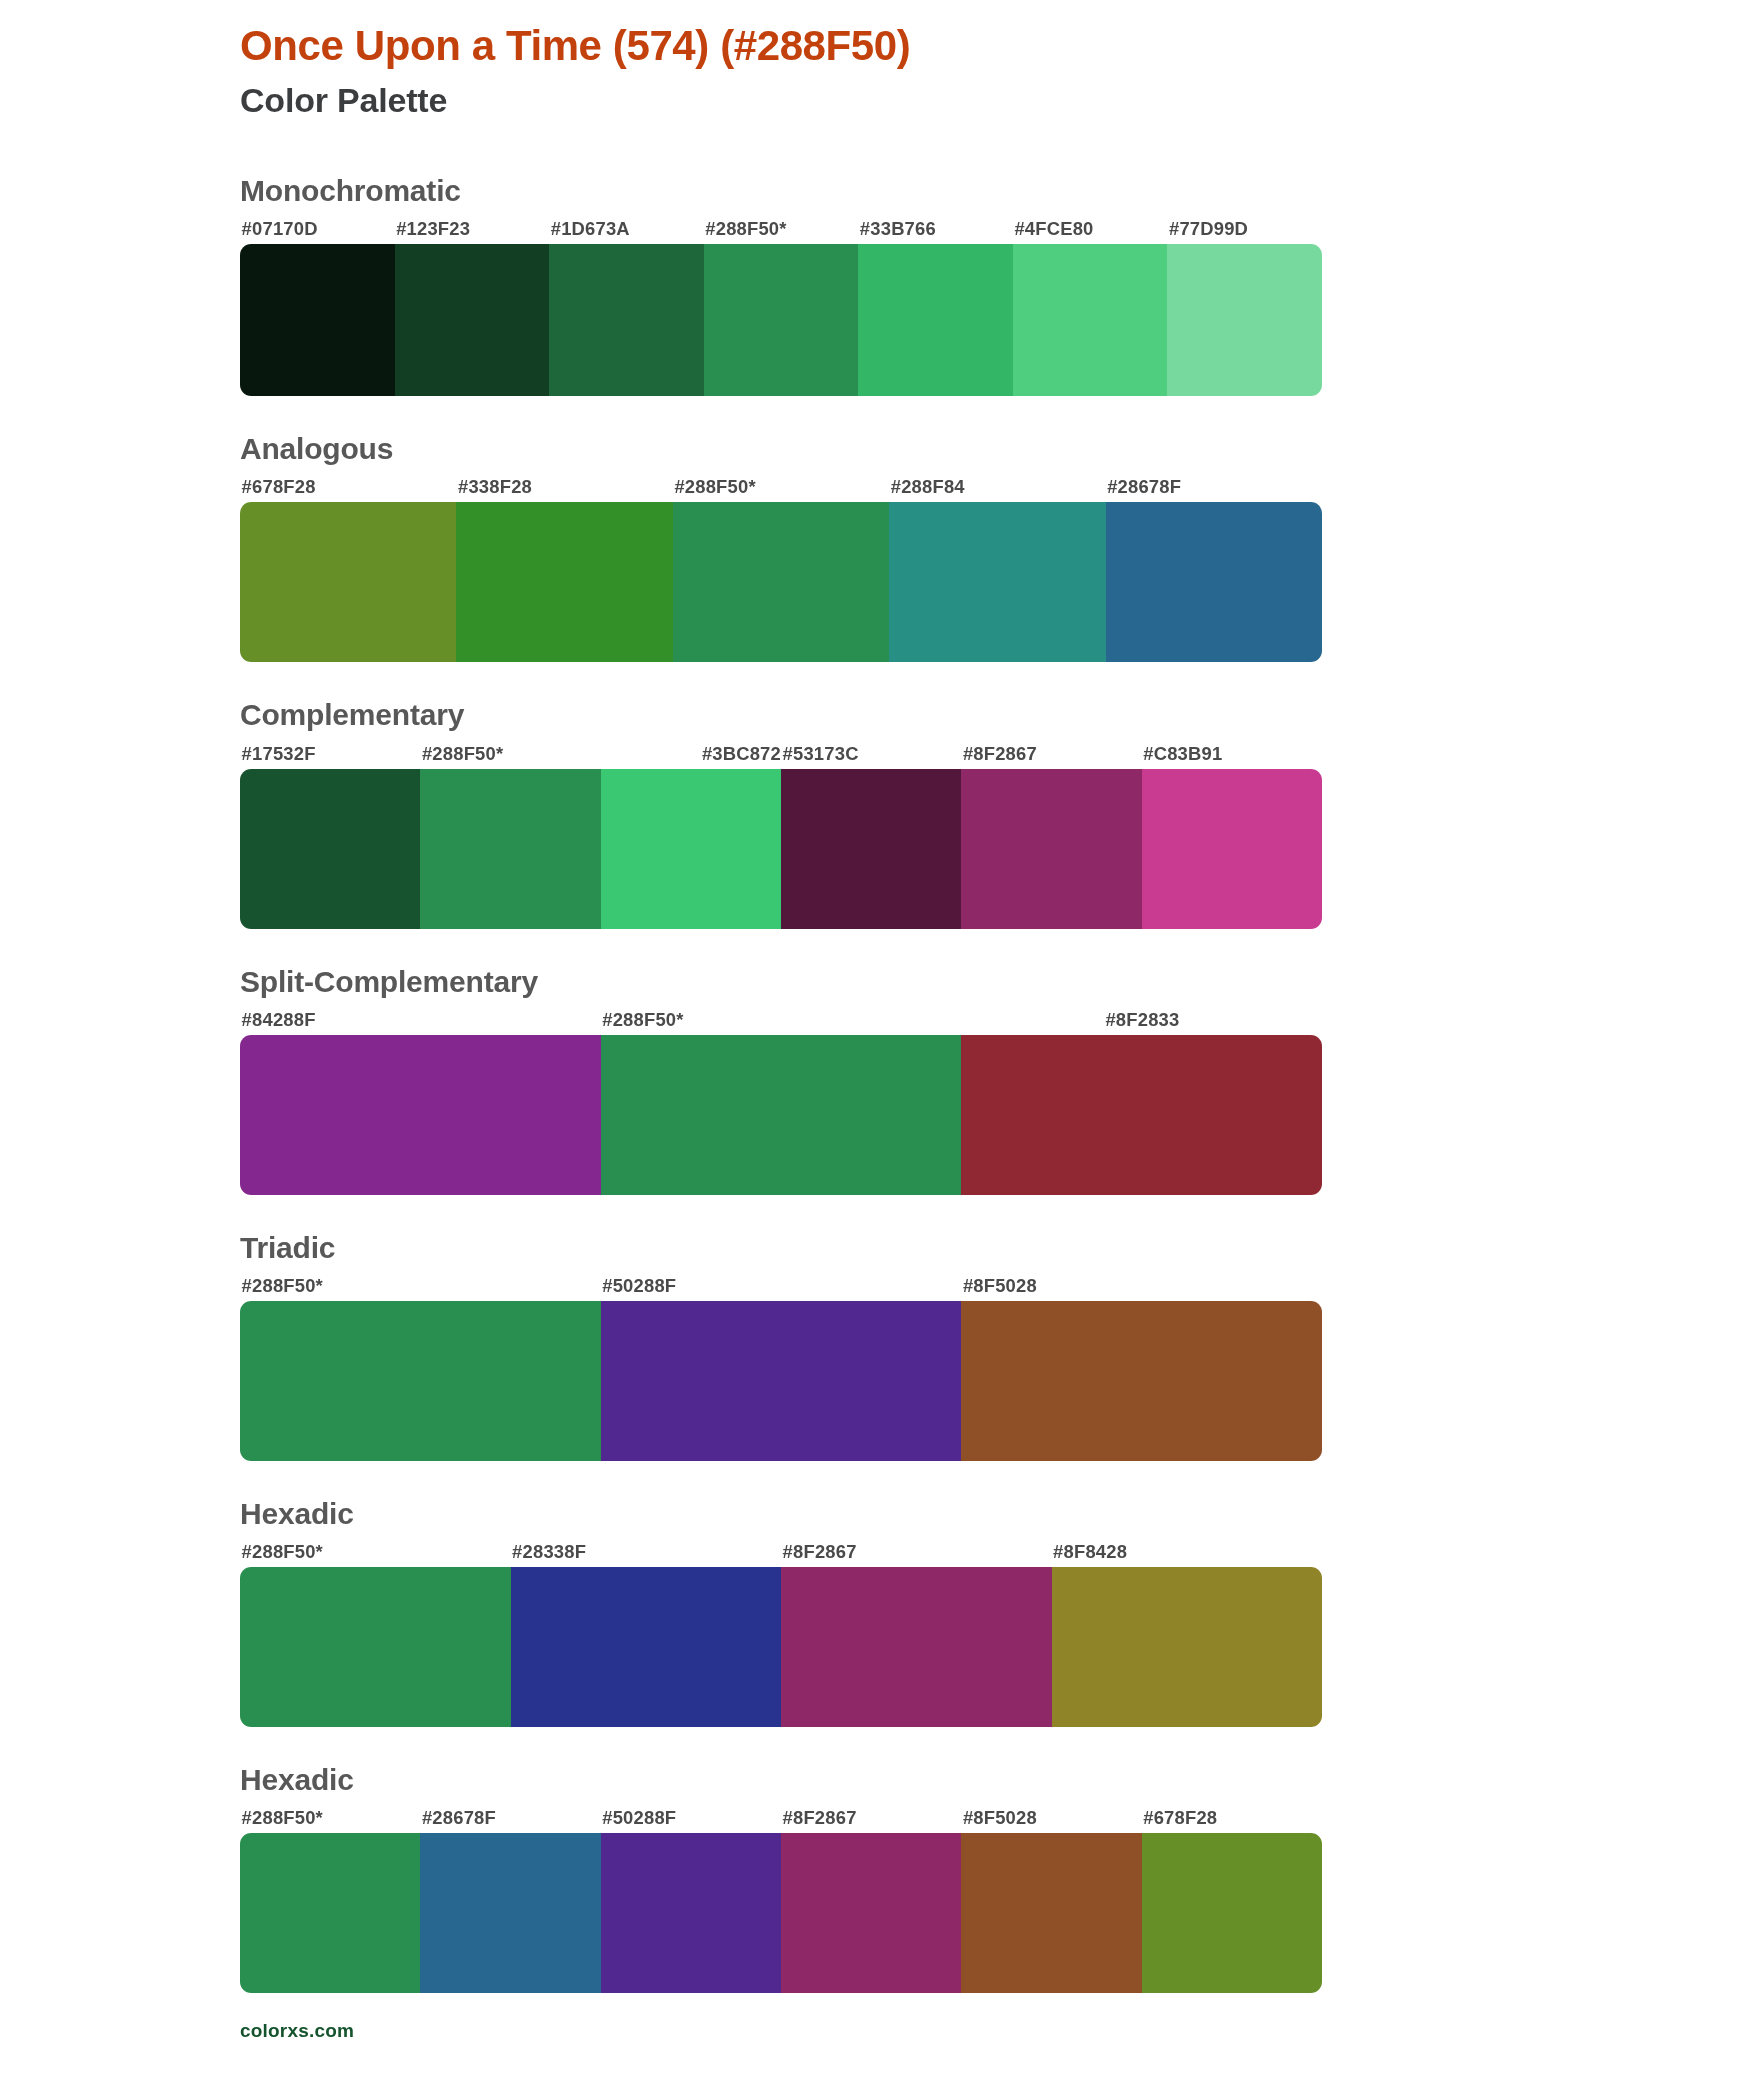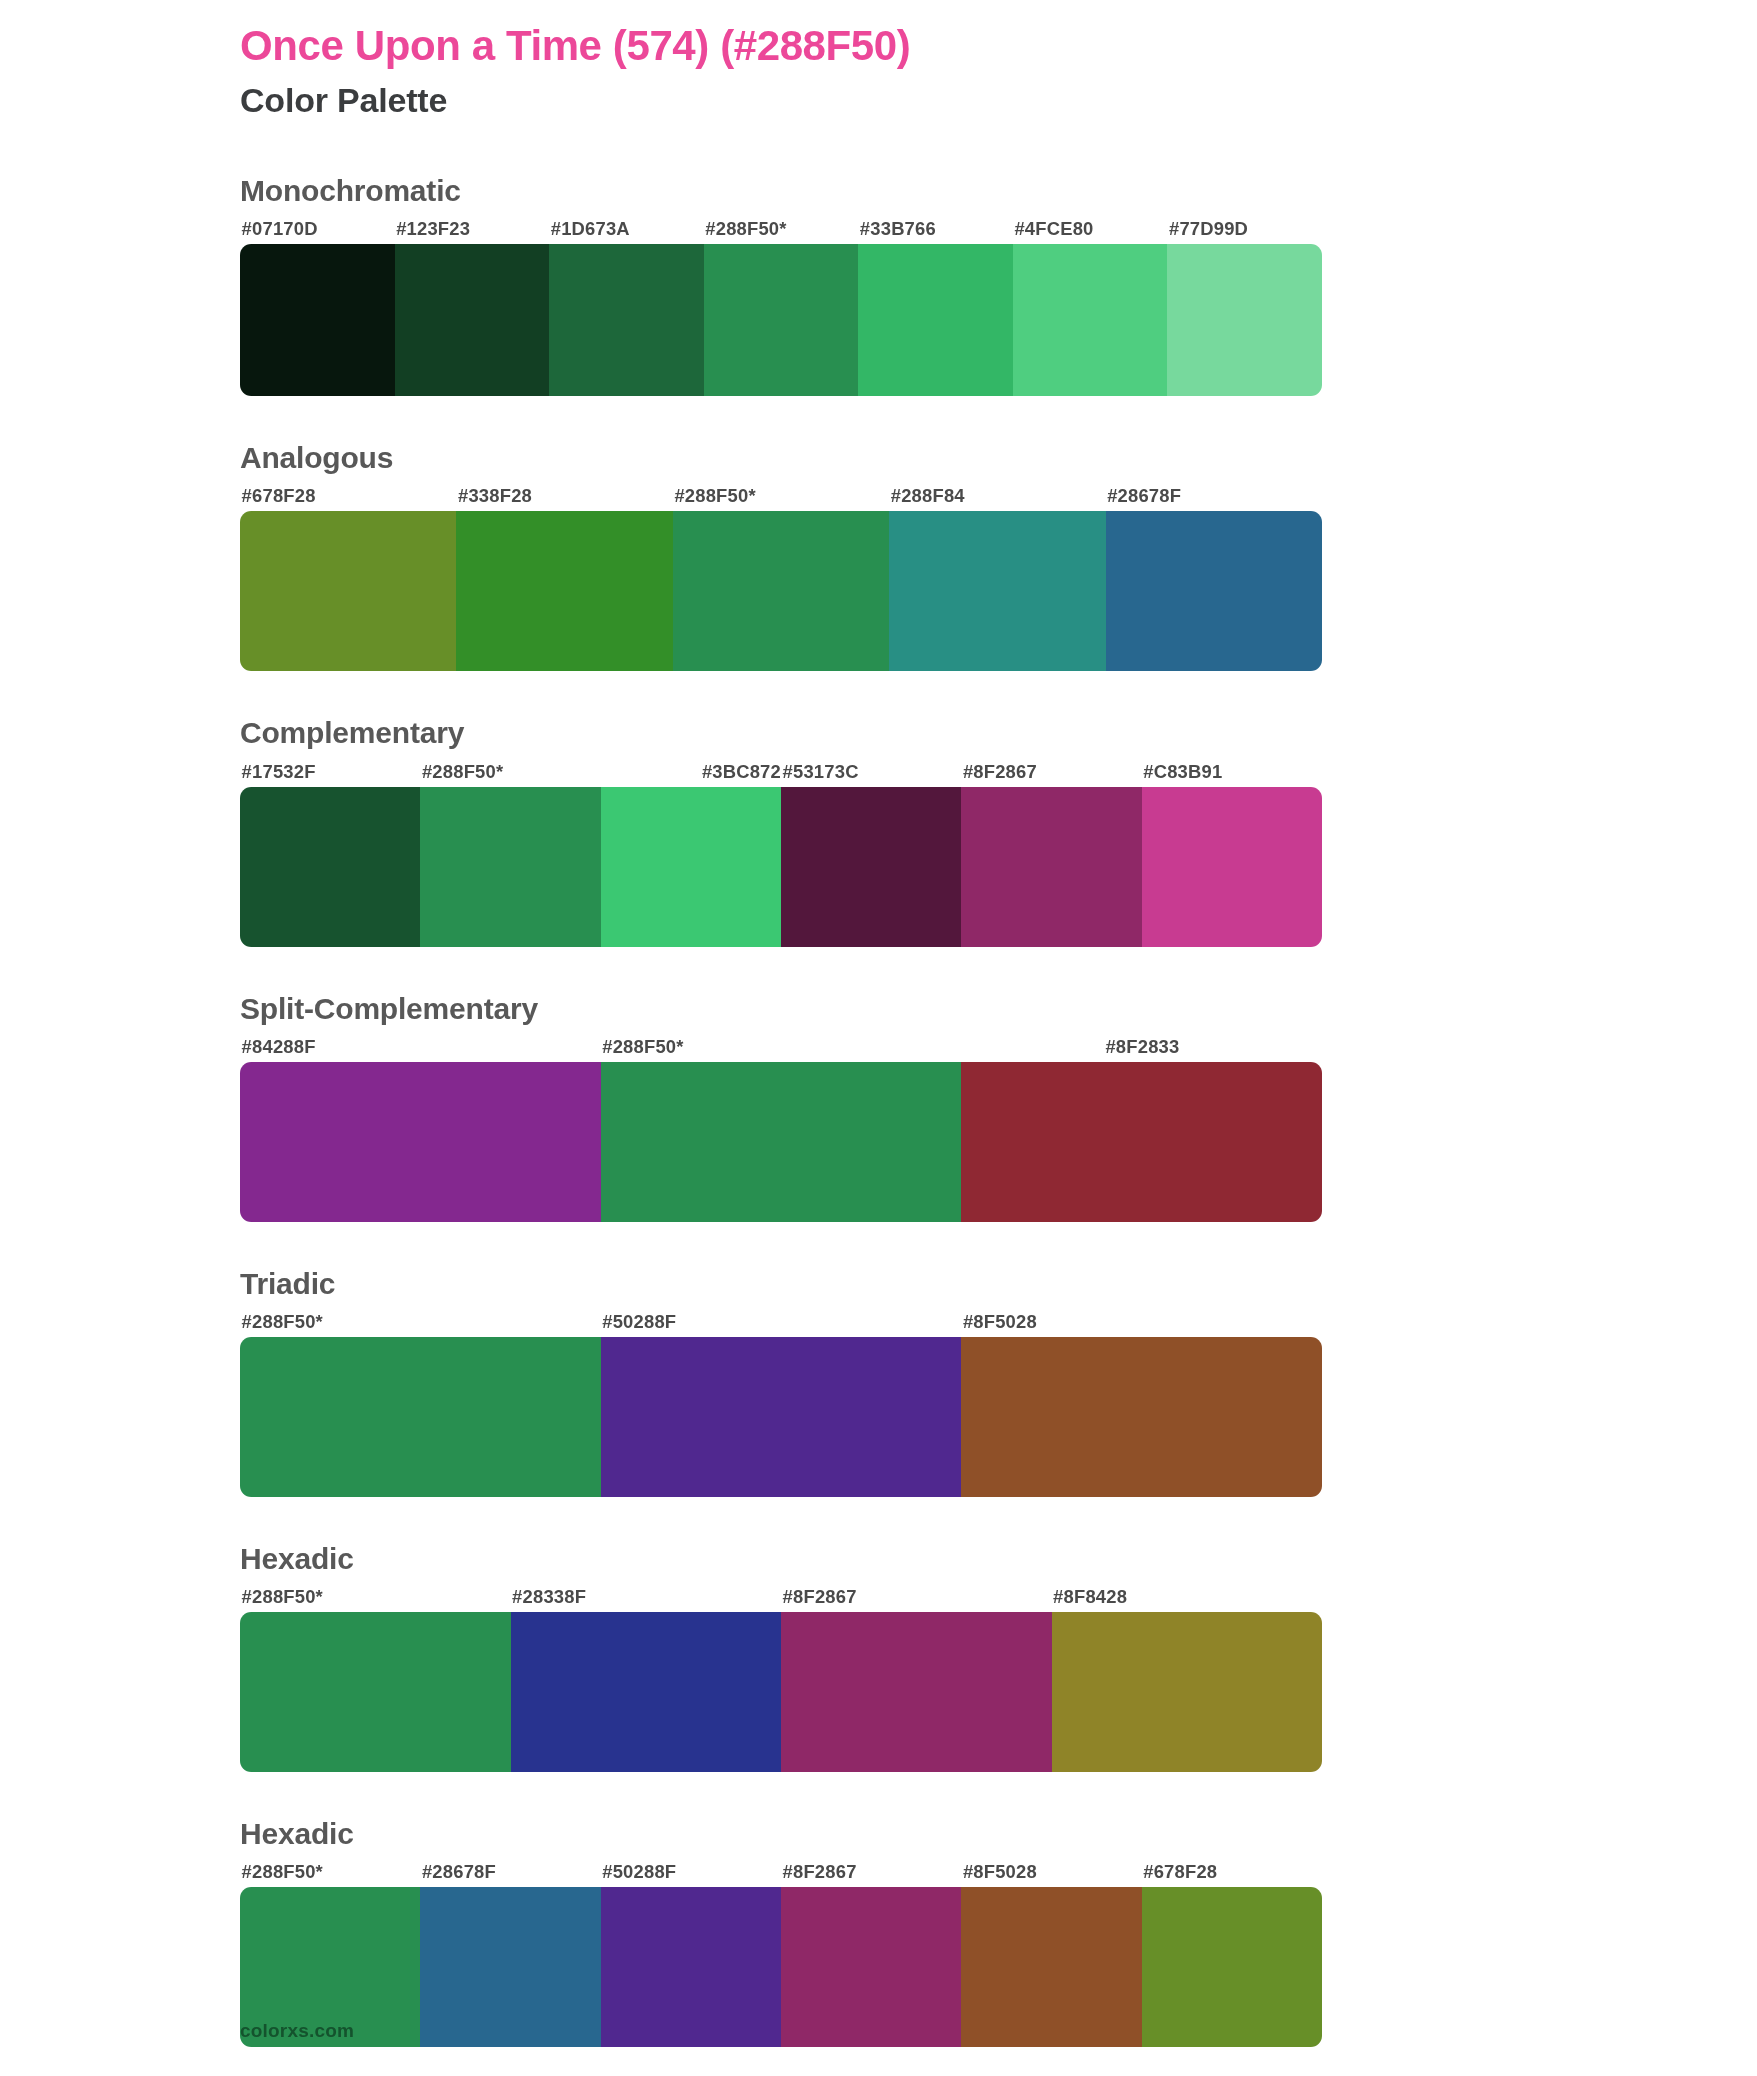--- a/index.html
+++ b/index.html
@@ -26,21 +26,21 @@
 
   
   .header {
     padding-left: 240px;
     padding-top: 21px;
   }
 
   .page-title {
     font-size: 42px;
     font-weight: 700;
-    color: #ec4899;
+    color: #c2410c;
     letter-spacing: -0.4px;
     line-height: 1.18;
     white-space: nowrap;
   }
 
   .page-subtitle {
     font-size: 34px;
     font-weight: 700;
     color: #3b3d3f;
     letter-spacing: -0.2px;
@@ -91,21 +91,21 @@
   }
 
   .swatch {
     height: 100%;
   }
 
   
   .section.h-mono   .swatch-bar { height: 152px; }
   .section.h-std    .swatch-bar { height: 160px; }
 
-  .section + .section { margin-top: 45px; }
+  .section + .section { margin-top: 36px; }
 
   
   .footer {
     position: absolute;
     left: 240px;
     bottom: 35px;
     font-size: 19px;
     font-weight: 700;
     color: #14532d;
     letter-spacing: 0.2px;

